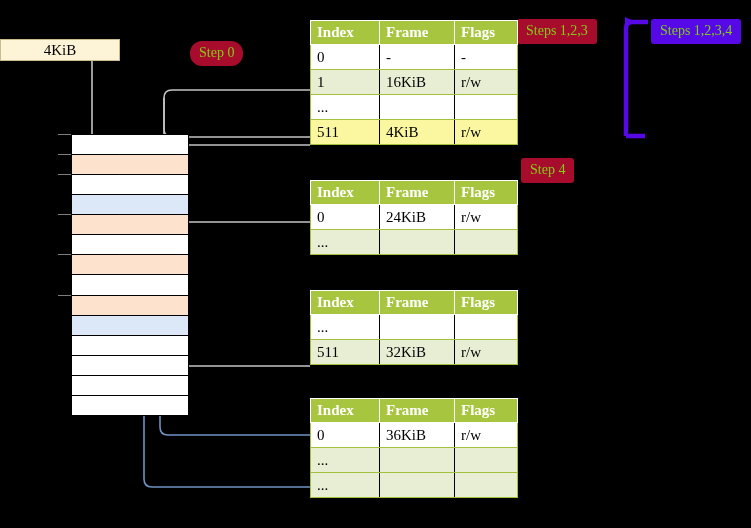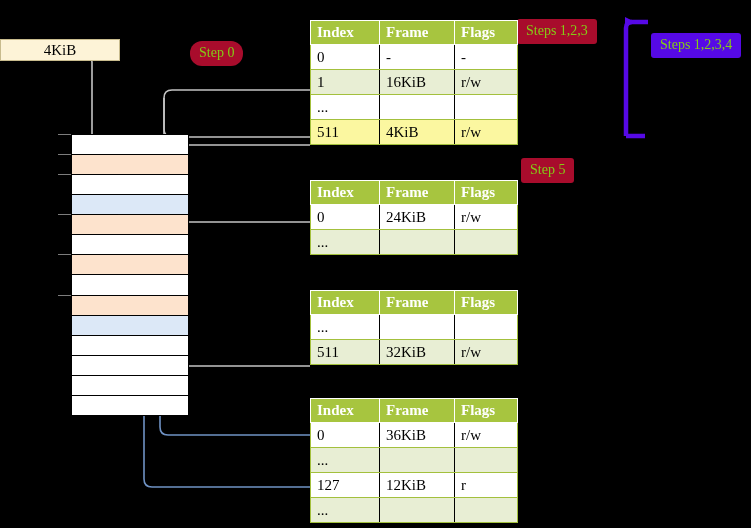--- a/index.html
+++ b/index.html
@@ -154,22 +154,22 @@
 
     <path d="M626,136 L626,28 Q626,22 632,22" fill="none" stroke="#5609e6" stroke-width="4.5"></path>
     <path d="M626,136 L645,136" fill="none" stroke="#5609e6" stroke-width="4.5"></path>
     <path d="M648,22 L626,22" fill="none" stroke="#5609e6" stroke-width="4.5" marker-end="url(#ah-violet)"></path>
   </svg>
 
   <div id="size-label">4KiB</div>
 
   <div class="badge crimson" style="left:190px; top:41px;border-radius:12px;">Step 0</div>
   <div class="badge crimson" style="left:517px; top:19px;">Steps 1,2,3</div>
-  <div class="badge violet" style="left:651px; top:33px;">Steps 1,2,3,4</div>
-  <div class="badge crimson" style="left:521px; top:158px;">Step 5</div>
+  <div class="badge violet" style="left:651px; top:19px;">Steps 1,2,3,4</div>
+  <div class="badge crimson" style="left:521px; top:158px;">Step 4</div>
 
   <div id="memblock">
       <div class="memrow white" style="top: 0px; height: 20.0714px;"></div>
       <div class="memrow peach" style="top: 20.0714px; height: 20.0714px;"></div>
       <div class="memrow white" style="top: 40.1429px; height: 20.0714px;"></div>
       <div class="memrow blue" style="top: 60.2143px; height: 20.0714px;"></div>
       <div class="memrow peach" style="top: 80.2857px; height: 20.0714px;"></div>
       <div class="memrow white" style="top: 100.357px; height: 20.0714px;"></div>
       <div class="memrow peach" style="top: 120.429px; height: 20.0714px;"></div>
       <div class="memrow white" style="top: 140.5px; height: 20.0714px;"></div>
@@ -266,25 +266,20 @@
         <tr class="odd">
           <td class="col-index">0</td>
           <td class="col-frame">36KiB</td>
           <td class="col-flags">r/w</td>
         </tr>
         <tr class="even">
           <td class="col-index">...</td>
           <td class="col-frame"></td>
           <td class="col-flags"></td>
         </tr>
-        <tr class="odd">
-          <td class="col-index">127</td>
-          <td class="col-frame">12KiB</td>
-          <td class="col-flags">r</td>
-        </tr>
         <tr class="even">
           <td class="col-index">...</td>
           <td class="col-frame"></td>
           <td class="col-flags"></td>
         </tr>
       </tbody>
     </table>
 
 <div class="tick" style="top: 134px;"></div>
     <div class="tick" style="top: 154.071px;"></div>

